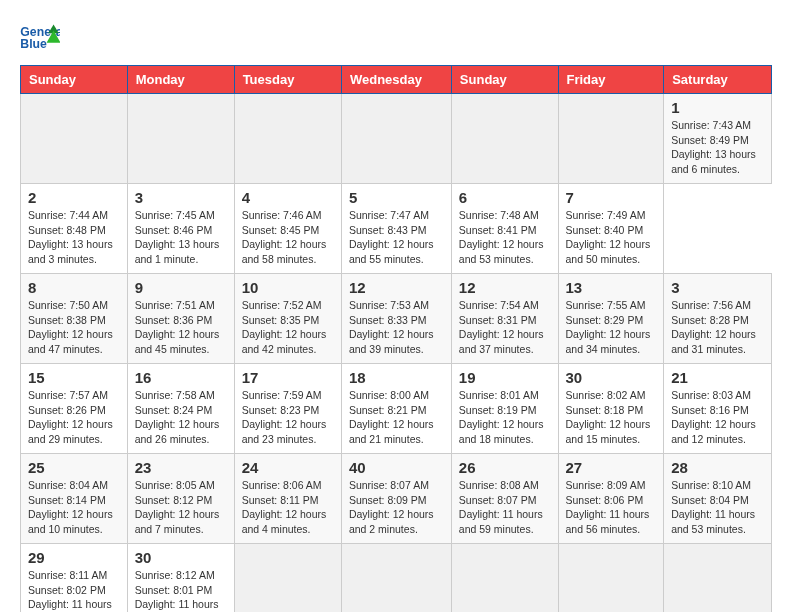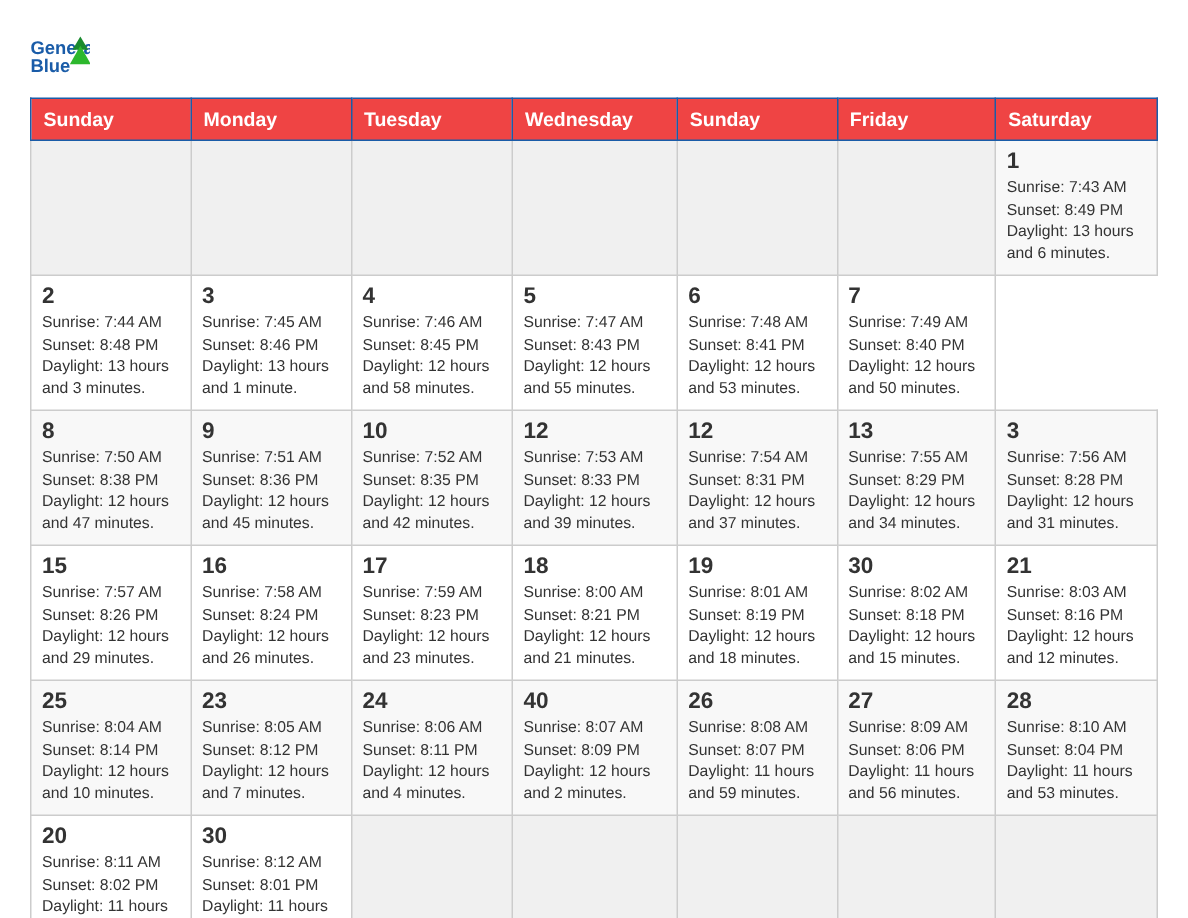--- a/index.html
+++ b/index.html
@@ -240,21 +240,21 @@
           <span class="day-number">27</span>
           <div class="day-info">Sunrise: 8:09 AM<br>Sunset: 8:06 PM<br>Daylight: 11 hours and 56 minutes.</div>
         </td>
         <td>
           <span class="day-number">28</span>
           <div class="day-info">Sunrise: 8:10 AM<br>Sunset: 8:04 PM<br>Daylight: 11 hours and 53 minutes.</div>
         </td>
       </tr>
       <tr>
         <td>
-          <span class="day-number">20</span>
+          <span class="day-number">29</span>
           <div class="day-info">Sunrise: 8:11 AM<br>Sunset: 8:02 PM<br>Daylight: 11 hours and 51 minutes.</div>
         </td>
         <td>
           <span class="day-number">30</span>
           <div class="day-info">Sunrise: 8:12 AM<br>Sunset: 8:01 PM<br>Daylight: 11 hours and 48 minutes.</div>
         </td>
         <td class="empty-cell"></td>
         <td class="empty-cell"></td>
         <td class="empty-cell"></td>
         <td class="empty-cell"></td>

